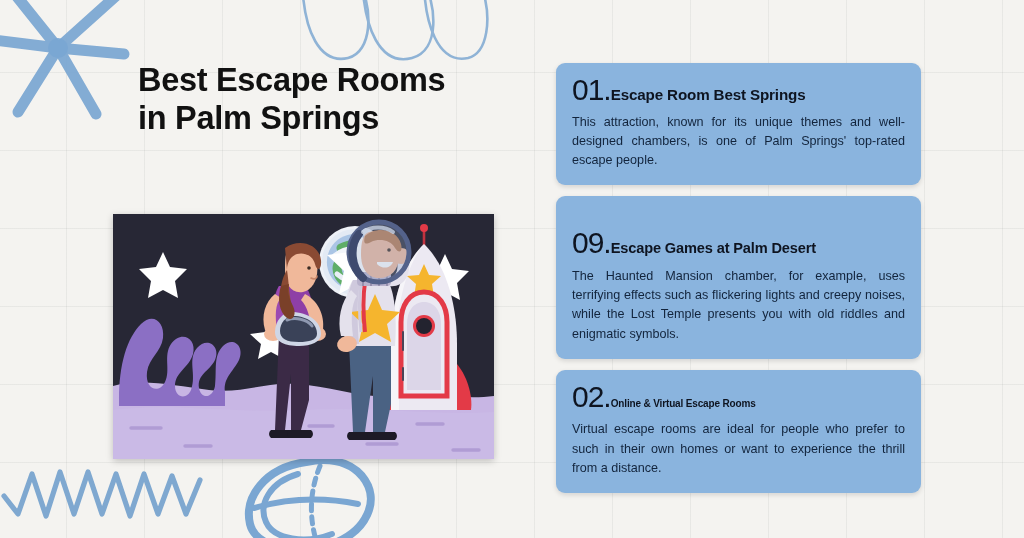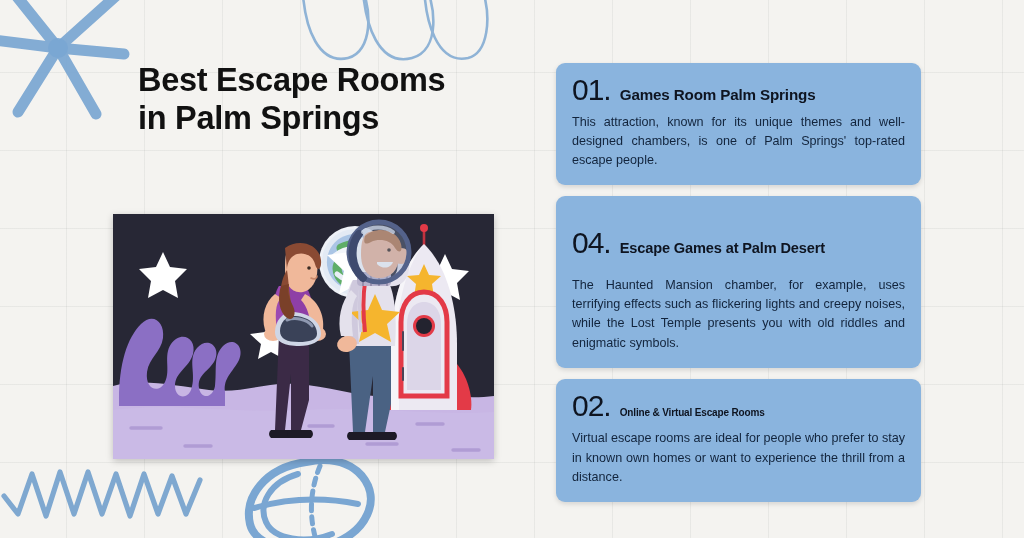--- a/index.html
+++ b/index.html
@@ -79,21 +79,20 @@
   .card {
     background: #8ab4de;
     border-radius: 9px;
     padding: 13px 16px 15px 16px;
     box-shadow: 0 2px 5px rgba(0,0,0,0.13);
   }
 
   .card-head {
     display: flex;
     align-items: baseline;
-    gap: 9px;
     margin-bottom: 6px;
   }
 
   .card-num {
     font-size: 30px;
     font-weight: 400;
     line-height: 0.95;
     color: #0e1420;
     letter-spacing: -1px;
     flex: none;
@@ -108,21 +107,21 @@
   }
 
   .card-body {
     font-size: 12.6px;
     line-height: 1.53;
     color: #12243c;
     text-align: justify;
   }
 
   .card.c1 .card-body { margin-top: 8px; }
-  .card.c2 .card-body { margin-top: 18px; }
+  .card.c2 .card-body { margin-top: 9px; }
   .card.c3 .card-body { margin-top: 9px; }
   .card.c2 .card-title { font-size: 14.6px; margin-top: 31px; }
   .card.c3 .card-title { font-size: 10px; }
 </style>
 </head>
 <body>
 
 <div id="grid-bg"></div>
 
 <div id="doodles">
@@ -306,34 +305,34 @@
 
     </g>
   </svg>
 </div>
 
 <div id="cards">
 
   <div class="card c1">
     <div class="card-head">
       <span class="card-num">01.</span>
-      <span class="card-title">Games Room Palm Springs</span>
+      <span class="card-title">Escape Room Best Springs</span>
     </div>
     <p class="card-body">This attraction, known for its unique themes and well-designed chambers, is one of Palm Springs' top-rated escape people.</p>
   </div>
 
   <div class="card c2">
     <div class="card-head">
-      <span class="card-num">04.</span>
+      <span class="card-num">09.</span>
       <span class="card-title">Escape Games at Palm Desert</span>
     </div>
     <p class="card-body">The Haunted Mansion chamber, for example, uses terrifying effects such as flickering lights and creepy noises, while the Lost Temple presents you with old riddles and enigmatic symbols.</p>
   </div>
 
   <div class="card c3">
     <div class="card-head">
       <span class="card-num">02.</span>
       <span class="card-title">Online &amp; Virtual Escape Rooms</span>
     </div>
-    <p class="card-body">Virtual escape rooms are ideal for people who prefer to stay in known own homes or want to experience the thrill from a distance.</p>
+    <p class="card-body">Virtual escape rooms are ideal for people who prefer to such in their own homes or want to experience the thrill from a distance.</p>
   </div>
 
 </div>
 
 </body></html>

